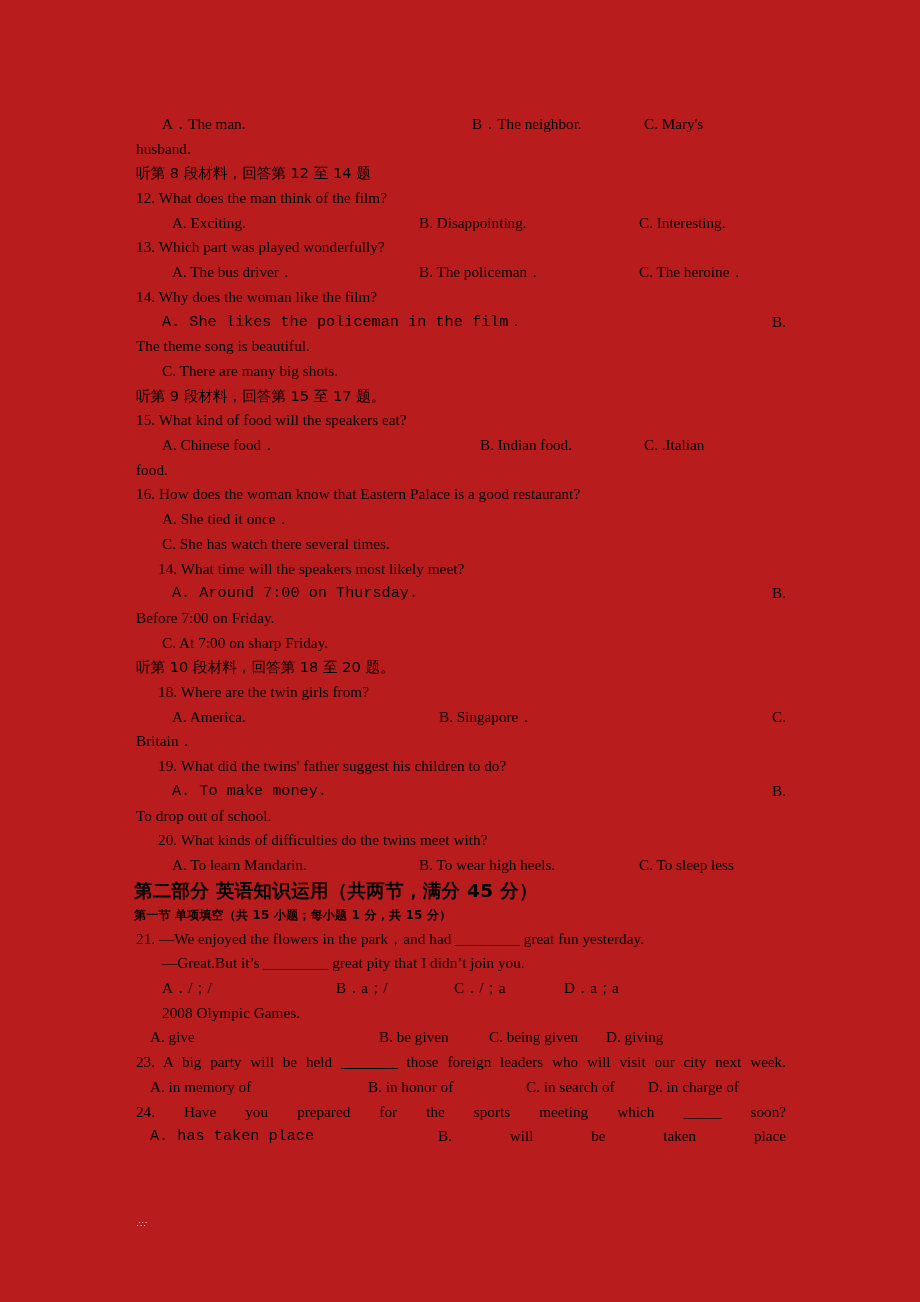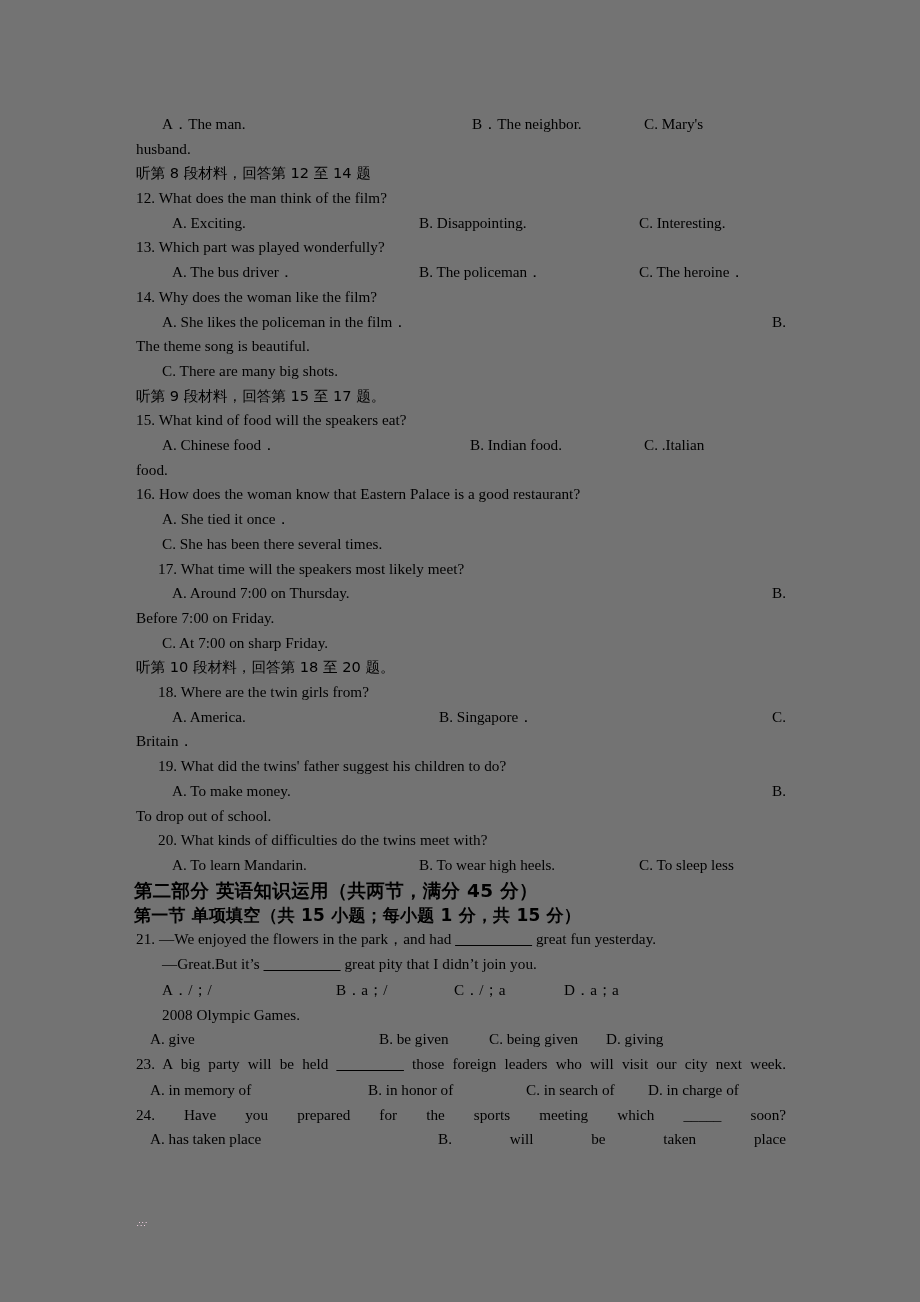--- a/index.html
+++ b/index.html
@@ -4,21 +4,21 @@
 <style>
   html, body {
     margin: 0;
     padding: 0;
     background: #ffffff;
   }
   .page {
     position: relative;
     width: 920px;
     height: 1302px;
-    background: #737373;
+    background: #b91c1c;
     overflow: hidden;
     font-family: "Liberation Serif", "DejaVu Serif", serif;
     color: #000000;
   }
   .content {
     position: absolute;
     left: 136px;
     top: 112px;
     width: 650px;
   }
@@ -39,21 +39,21 @@
   .cn-bold-big {
     font-family: "DejaVu Sans", "Liberation Sans", sans-serif;
     font-size: 18.5px;
     font-weight: bold;
     line-height: 25px;
     white-space: nowrap;
     letter-spacing: 0.3px;
   }
   .cn-bold {
     font-family: "DejaVu Sans", "Liberation Sans", sans-serif;
-    font-size: 17px;
+    font-size: 12px;
     font-weight: bold;
     line-height: 24px;
     white-space: nowrap;
     letter-spacing: 0.2px;
   }
 
   
   .ind1 { padding-left: 22px; }
   .ind3 { padding-left: 52px; }
   .ind-a { padding-left: 26px; }
@@ -71,31 +71,31 @@
     white-space: nowrap;
   }
 
   
   .opt-split {
     position: relative;
     height: 24.7px;
     font-size: 15.2px;
     line-height: 24.7px;
   }
-  .opt-split > .left { position: absolute; left: 0; white-space: nowrap; }
+  .opt-split > .left { position: absolute; left: 0; white-space: nowrap; font-family: Liberation Mono, monospace; }
   .opt-split > .right { position: absolute; right: 0; white-space: nowrap; }
 
   .justify {
     text-align: justify;
     text-align-last: justify;
     font-size: 15.2px;
     line-height: 24.7px;
   }
 
-  .blank { text-decoration: underline; letter-spacing: 0.5px; font-family: Liberation Mono, monospace; }
+  .blank { text-decoration: underline; letter-spacing: 0.5px; }
 
   
   .speck {
     position: absolute;
     left: 137px;
     top: 1222px;
     width: 6px;
     height: 11px;
     color: #ffd9ef;
     font-size: 8px;
@@ -138,30 +138,30 @@
       <span class="right">B.</span>
     </div>
     <div class="ln">The theme song is beautiful.</div>
     <div class="ln ind-a">C. There are many big shots.</div>
 
     <div class="cn">听第 9 段材料，回答第 15 至 17 题。</div>
 
     <div class="ln">15. What kind of food will the speakers eat?</div>
     <div class="opt-row">
       <span style="left:26px;">A. Chinese food．</span>
-      <span style="left:334px;">B. Indian food.</span>
+      <span style="left:344px;">B. Indian food.</span>
       <span style="left:508px;">C.      .Italian</span>
     </div>
     <div class="ln">food.</div>
 
     <div class="ln">16. How does the woman know that Eastern Palace is a good restaurant?</div>
     <div class="ln ind-a">A. She tied it once．</div>
-    <div class="ln ind-a">C. She has been there several times.</div>
-
-    <div class="ln ind1">17. What time will the speakers most likely meet?</div>
+    <div class="ln ind-a">C. She has watch there several times.</div>
+
+    <div class="ln ind1">14. What time will the speakers most likely meet?</div>
     <div class="opt-split">
       <span class="left" style="left:36px;">A. Around 7:00 on Thursday.</span>
       <span class="right">B.</span>
     </div>
     <div class="ln">Before 7:00 on Friday.</div>
     <div class="ln ind-a">C. At 7:00 on sharp Friday.</div>
 
     <div class="cn">听第 10 段材料，回答第 18 至 20 题。</div>
 
     <div class="ln ind1">18. Where are the twin girls from?</div>

